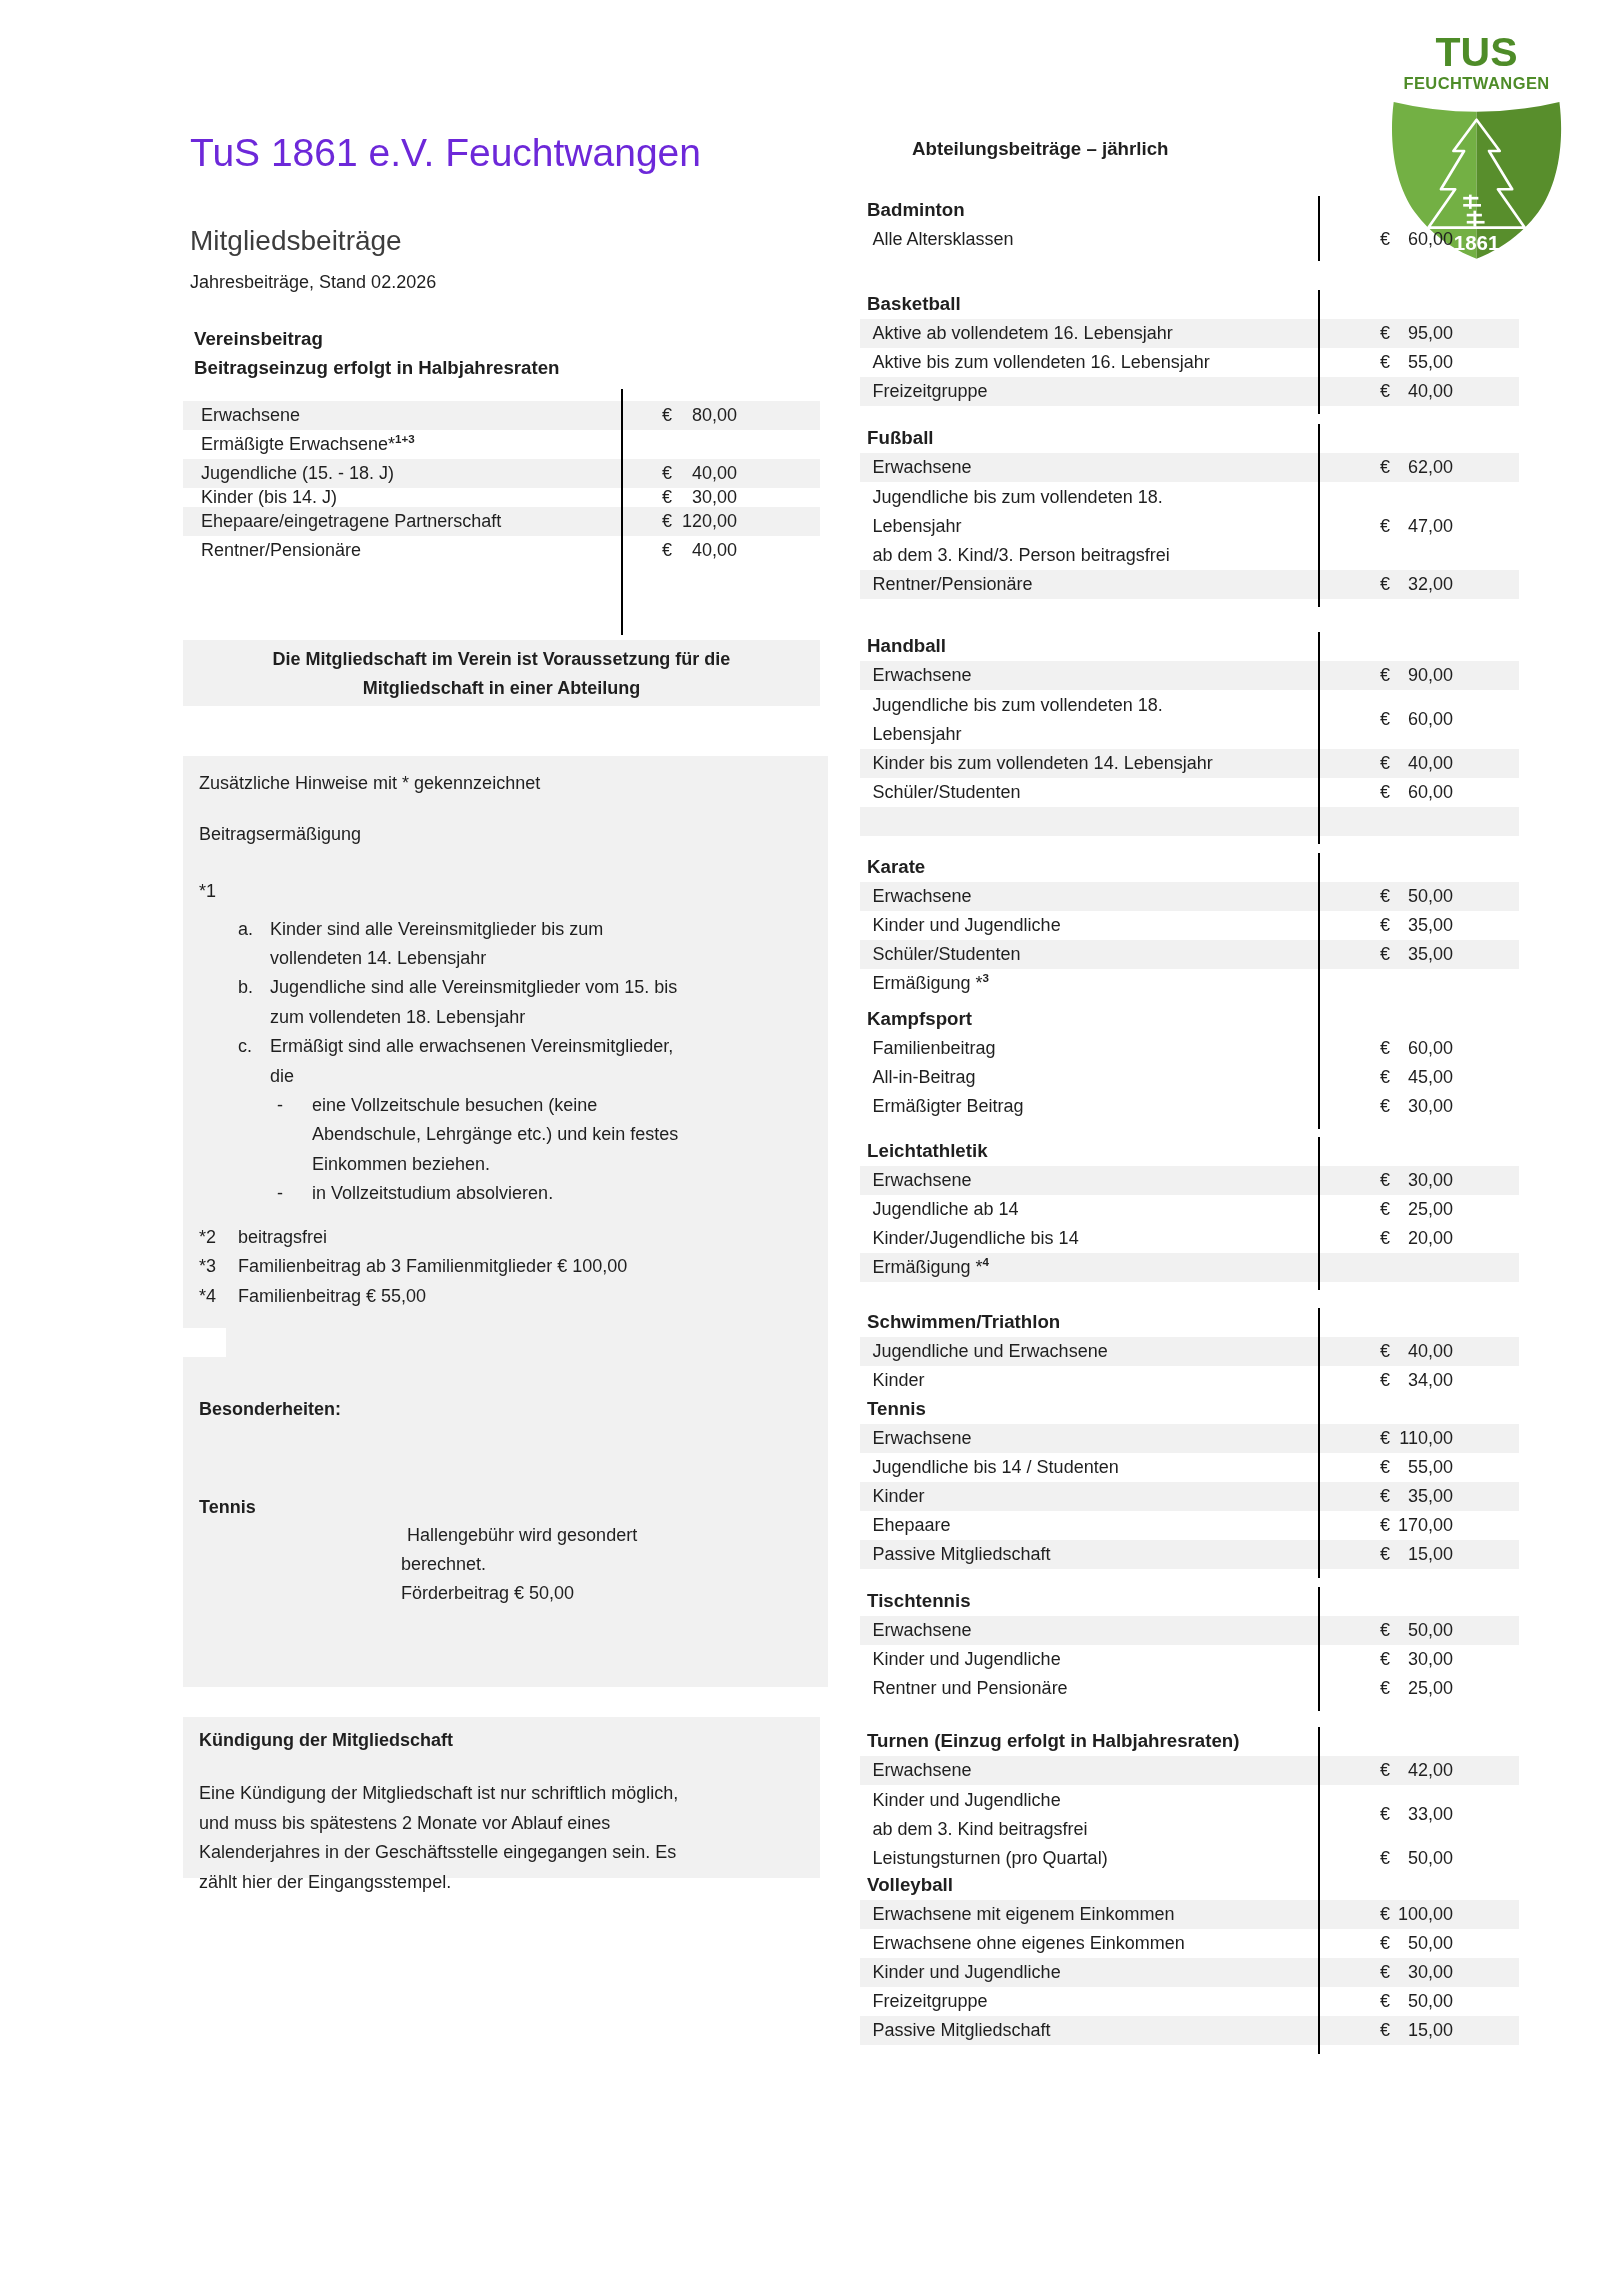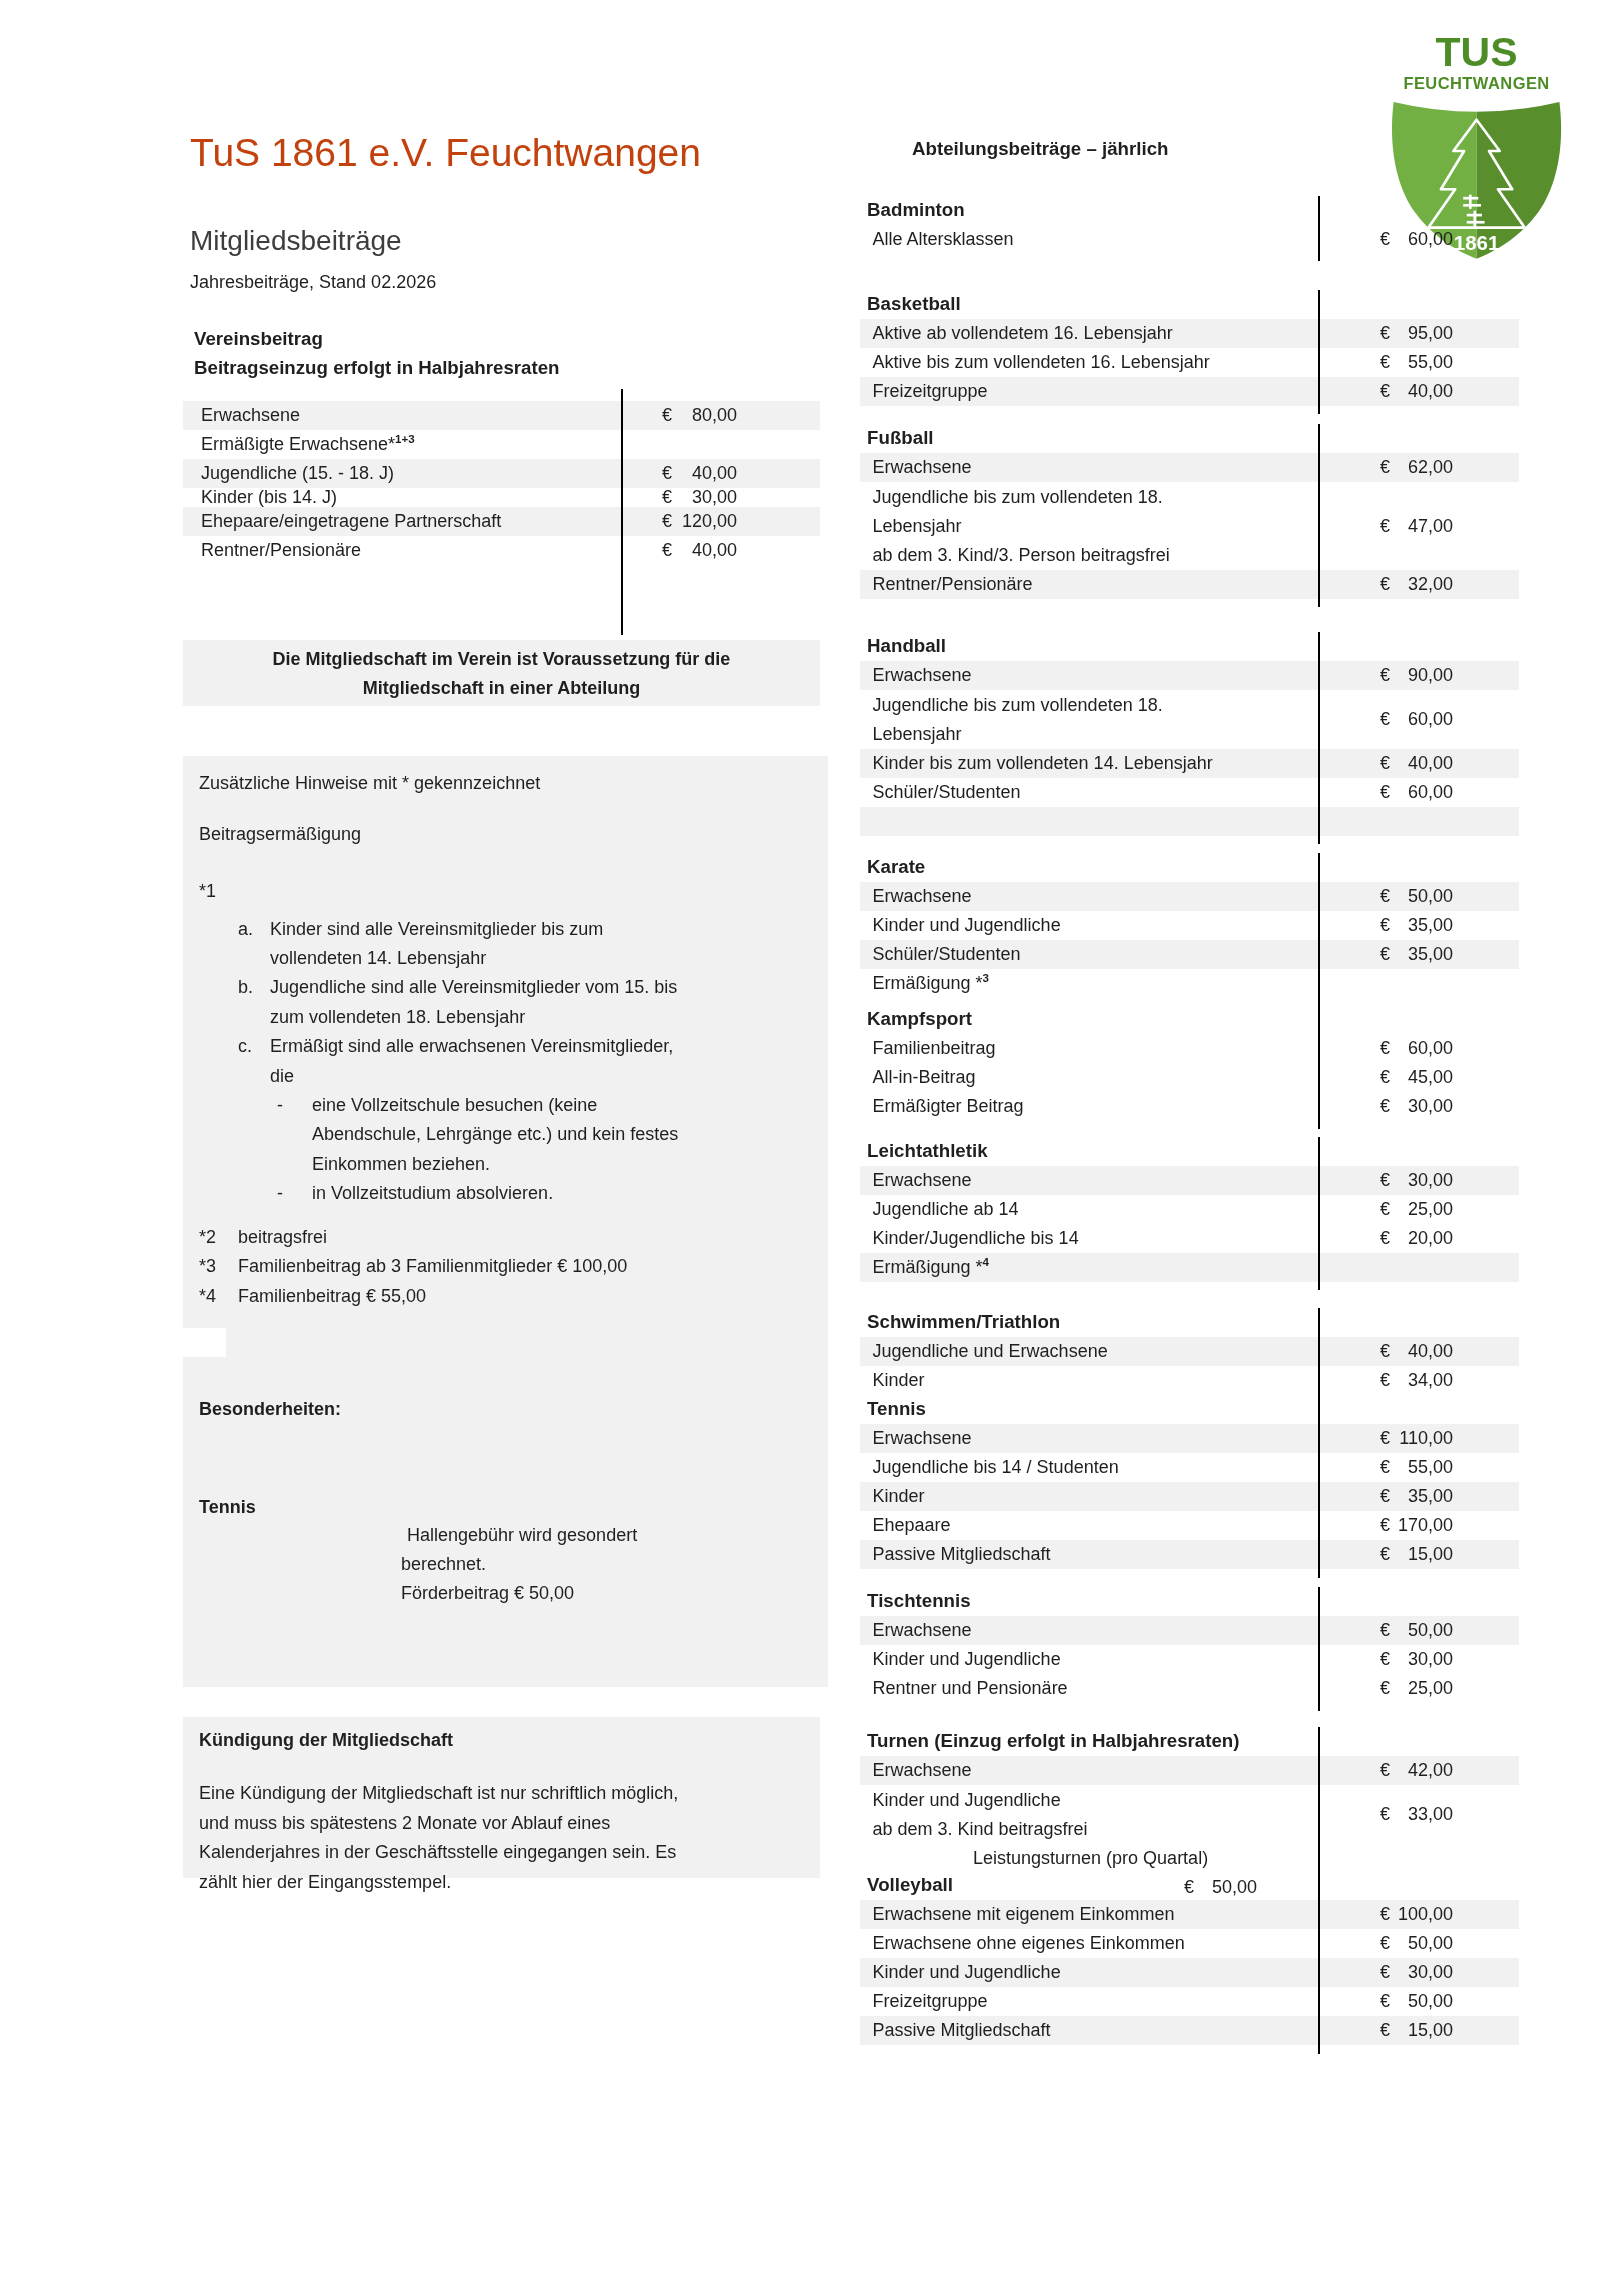--- a/index.html
+++ b/index.html
@@ -62,21 +62,21 @@
       <line x1="100" y1="196" x2="100" y2="212"></line>
         <line x1="92" y1="200" x2="109" y2="200"></line>
         <line x1="92" y1="208" x2="112" y2="208"></line>
       <line x1="105" y1="214" x2="105" y2="232"></line>
         <line x1="96" y1="219" x2="113" y2="219"></line>
         <line x1="96" y1="227" x2="116" y2="227"></line>
     </g>
     <text x="107" y="258" text-anchor="middle" font-size="23" font-weight="bold" fill="#ffffff">1861</text>
   </svg>
 
-  <div id="doc-title" class="abs nowrap" style="color:#c2410c;">TuS 1861 e.V. Feuchtwangen</div>
+  <div id="doc-title" class="abs nowrap" style="color:#6d28d9;">TuS 1861 e.V. Feuchtwangen</div>
   <div id="doc-subtitle" class="abs nowrap">Mitgliedsbeiträge</div>
   <div id="doc-dateline" class="abs nowrap">Jahresbeiträge, Stand 02.2026</div>
   <div id="vb-head" class="abs b nowrap">Vereinsbeitrag</div>
   <div id="vb-subhead" class="abs b nowrap">Beitragseinzug erfolgt in Halbjahresraten</div>
 
   <div id="vb-table" class="abs">
     <div id="vb-rows">
         <div class="row shaded" style="height: 29px;">
           <div class="rlabel">
             <div class="rline">Erwachsene</div>
@@ -653,21 +653,21 @@
             <div class="rline">Kinder und Jugendliche</div>
             <div class="rline">ab dem 3. Kind beitragsfrei</div>
           </div>
           <div class="rval">
             <div class="money">
               <span>€</span>
               <span>33,00</span>
             </div>
           </div>
         </div>
-        <div class="row" style="height: 29px; flex-direction: column;">
+        <div class="row" style="height: 29px;">
           <div class="rlabel">
             <div class="rline">Leistungsturnen (pro Quartal)</div>
           </div>
           <div class="rval">
             <div class="money">
               <span>€</span>
               <span>50,00</span>
             </div>
           </div>
         </div>

